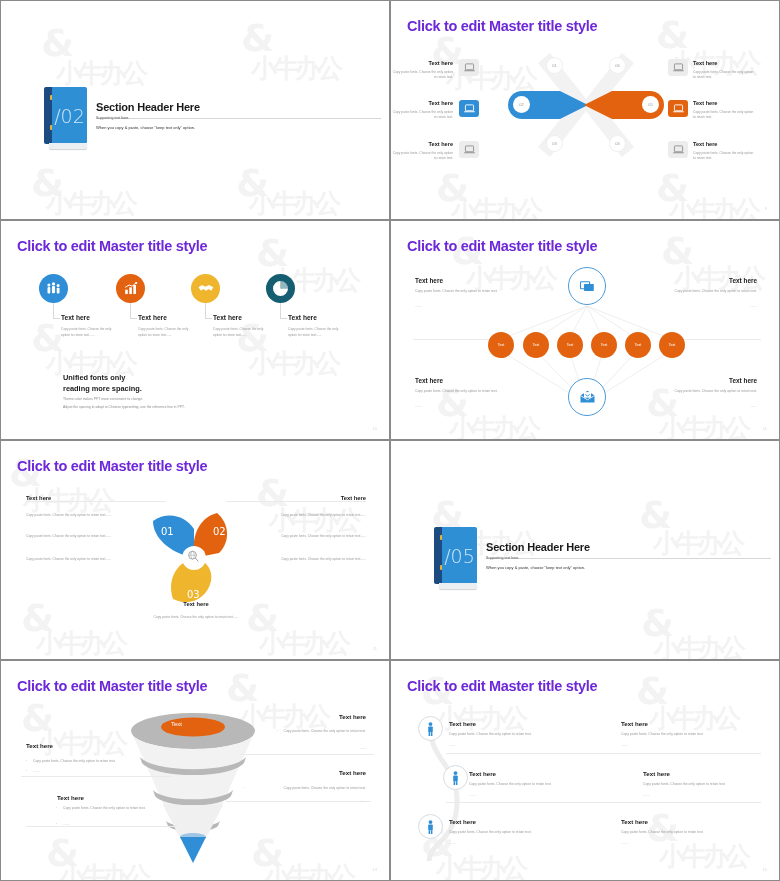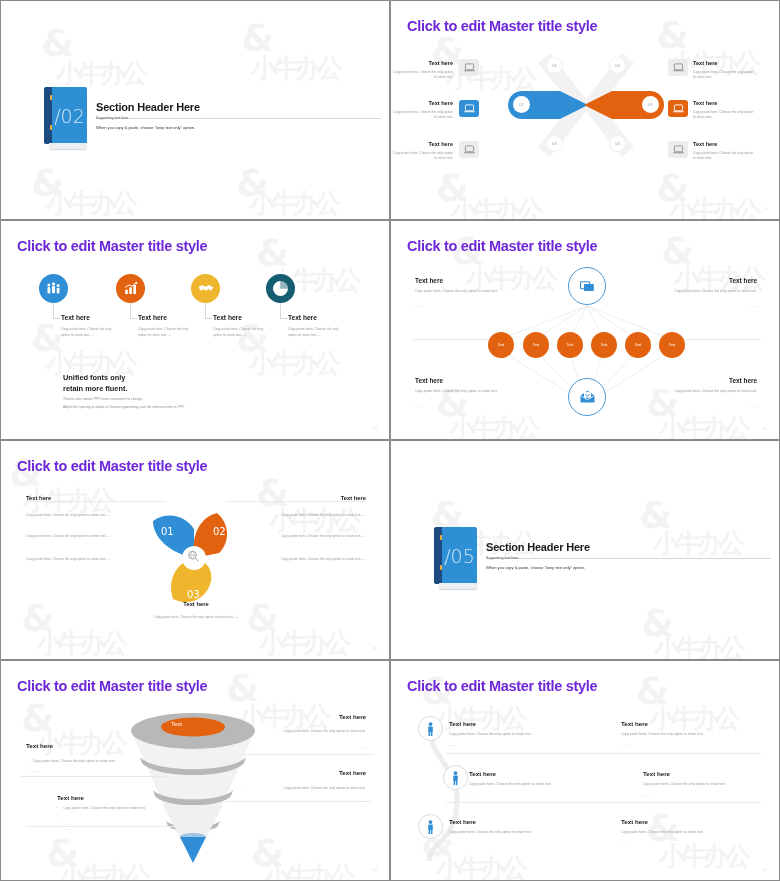--- a/index.html
+++ b/index.html
@@ -248,21 +248,21 @@
       <div class="s3-head" style="left: 60px; top: 93px;">Text here</div>
       <div class="s3-body" style="left: 60px; top: 106px;">Copy paste fonts. Choose the only option to retain text......</div>
       <div class="s3-head" style="left: 137px; top: 93px;">Text here</div>
       <div class="s3-body" style="left: 137px; top: 106px;">Copy paste fonts. Choose the only option to retain text......</div>
       <div class="s3-head" style="left: 212px; top: 93px;">Text here</div>
       <div class="s3-body" style="left: 212px; top: 106px;">Copy paste fonts. Choose the only option to retain text......</div>
       <div class="s3-head" style="left: 287px; top: 93px;">Text here</div>
       <div class="s3-body" style="left: 287px; top: 106px;">Copy paste fonts. Choose the only option to retain text......</div>
 
       <div class="s3-big" style="top: 151px;">Unified fonts only</div>
-      <div class="s3-big" style="top: 162px;">retain more fluent.</div>
+      <div class="s3-big" style="top: 162px;">reading more spacing.</div>
       <div class="s3-small" style="top: 176px;">Theme color makes PPT more convenient to change.</div>
       <div class="s3-small" style="top: 184px;">Adjust the spacing to adapt to Chinese typesetting, use the reference line in PPT.</div>
 
       <div class="pagenum">10</div>
     </div>
   </div>
 
   <div class="slide">
     <div class="slide-inner">
       <div class="wm" style="left:60px;top:8px;">&amp;</div>

